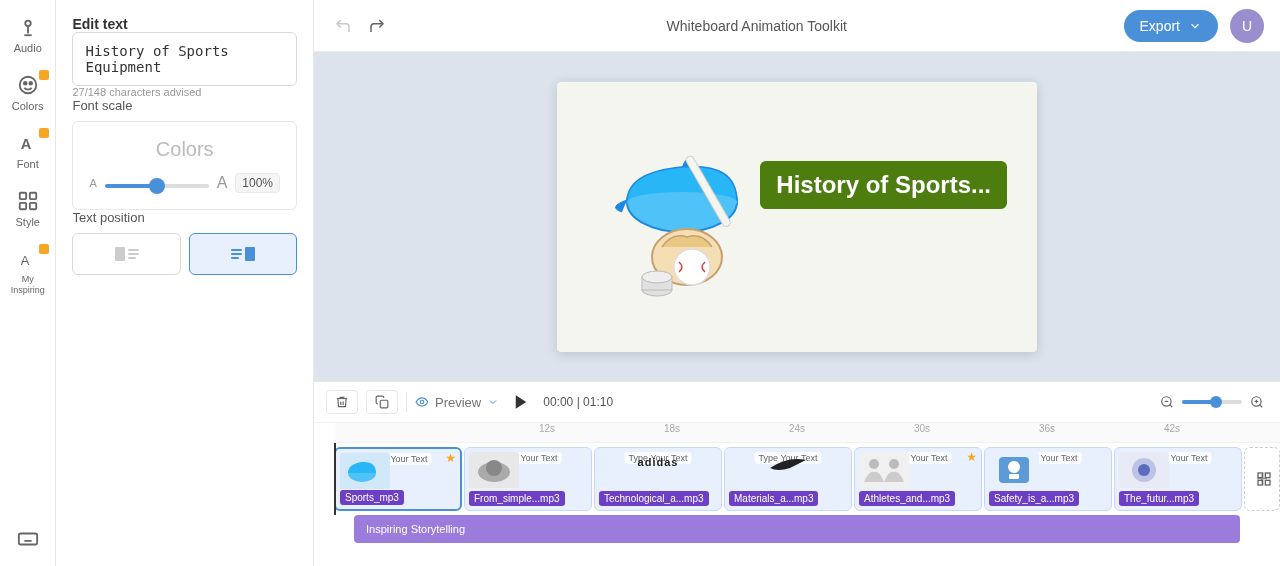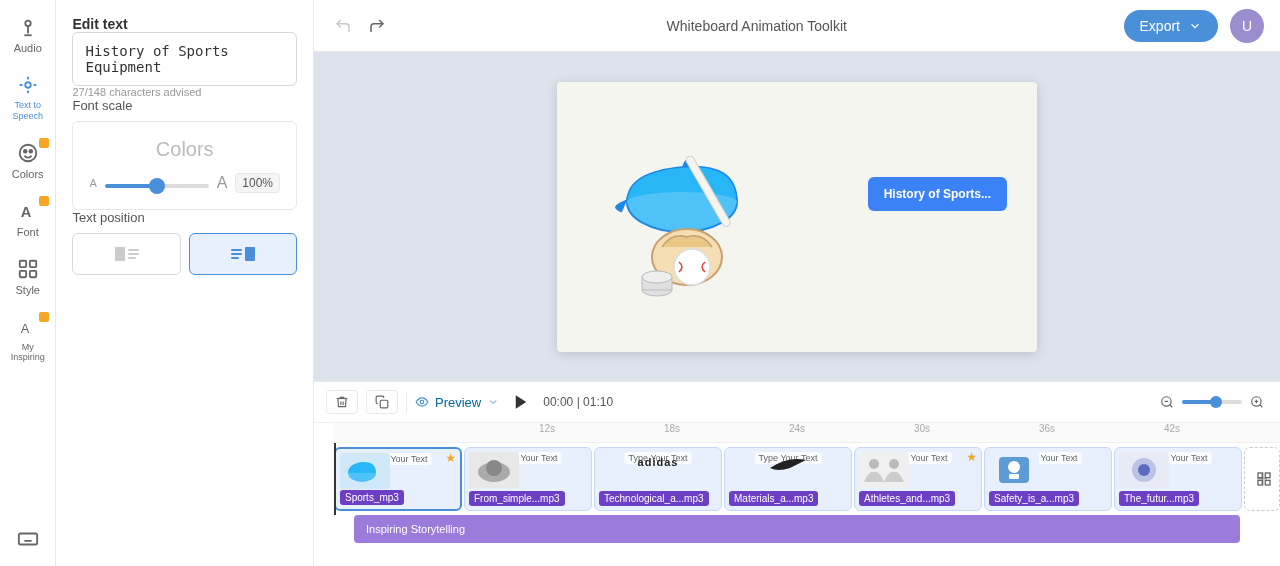--- a/index.html
+++ b/index.html
@@ -230,26 +230,26 @@
     .sports-image {
       position: absolute;
       left: 40px;
       top: 30px;
       width: 200px;
       height: 200px;
     }
     .text-overlay {
       position: absolute;
       right: 30px;
-      top: 95px;
-      background: #3b82f6;
+      top: 79px;
+      background: #4d7c0f;
       color: #fff;
       border-radius: 6px;
       padding: 10px 16px;
-      font-size: 12px;
+      font-size: 24px;
       font-weight: 600;
       white-space: nowrap;
     }
 
     
     .timeline-area {
       background: #fff;
       border-top: 1px solid #e8e8e8;
       height: 185px;
       display: flex;
@@ -408,27 +408,20 @@
 
 <div class="sidebar">
   <div class="sidebar-item">
     <svg viewBox="0 0 24 24" fill="none" stroke="currentColor" stroke-width="2">
       <circle cx="12" cy="8" r="3"></circle>
         <path d="M12 11v8"></path>
         <path d="M8 21h8"></path>
     </svg>
     <span>Audio</span>
   </div>
-  <div class="sidebar-item active">
-    <svg viewBox="0 0 24 24" fill="none" stroke="currentColor" stroke-width="2">
-      <circle cx="12" cy="12" r="3"></circle>
-        <path d="M3 12h3m12 0h3M12 3v3m0 12v3"></path>
-    </svg>
-    <span style="font-size:9px;text-align:center;line-height:1.2;color:#4a90d9">Text to Speech</span>
-  </div>
   <div class="sidebar-item">
     <div class="badge"></div>
     <svg viewBox="0 0 24 24" fill="none" stroke="currentColor" stroke-width="2">
       <circle cx="12" cy="12" r="9"></circle>
         <circle cx="9" cy="10" r="1.5" fill="currentColor"></circle>
         <circle cx="15" cy="10" r="1.5" fill="currentColor"></circle>
         <path d="M8 15s1.5 2 4 2 4-2 4-2"></path>
     </svg>
     <span>Colors</span>
   </div>
@@ -579,21 +572,21 @@
           <rect x="9" y="9" width="13" height="13" rx="2"></rect>
             <path d="M5 15H4a2 2 0 0 1-2-2V4a2 2 0 0 1 2-2h9a2 2 0 0 1 2 2v1"></path>
         </svg>
       </button>
       <div style="width:1px;height:20px;background:#e8e8e8;"></div>
       <div style="display:flex;align-items:center;gap:6px;">
         <svg width="14" height="14" viewBox="0 0 24 24" fill="none" stroke="#4a90d9" stroke-width="2">
           <circle cx="12" cy="12" r="3"></circle>
             <path d="M2 12s4-7 10-7 10 7 10 7-4 7-10 7-10-7-10-7z"></path>
         </svg>
-        <span style="font-size:13px;color:#0369a1">Preview</span>
+        <span style="font-size:13px;color:#737373">Preview</span>
         <svg width="12" height="12" viewBox="0 0 24 24" fill="none" stroke="#4a90d9" stroke-width="2">
           <polyline points="6 9 12 15 18 9"></polyline>
         </svg>
       </div>
       <button class="play-btn">
         <svg width="18" height="18" viewBox="0 0 24 24" fill="#333">
           <polygon points="5 3 19 12 5 21 5 3"></polygon>
         </svg>
       </button>
       <span class="time-display">

